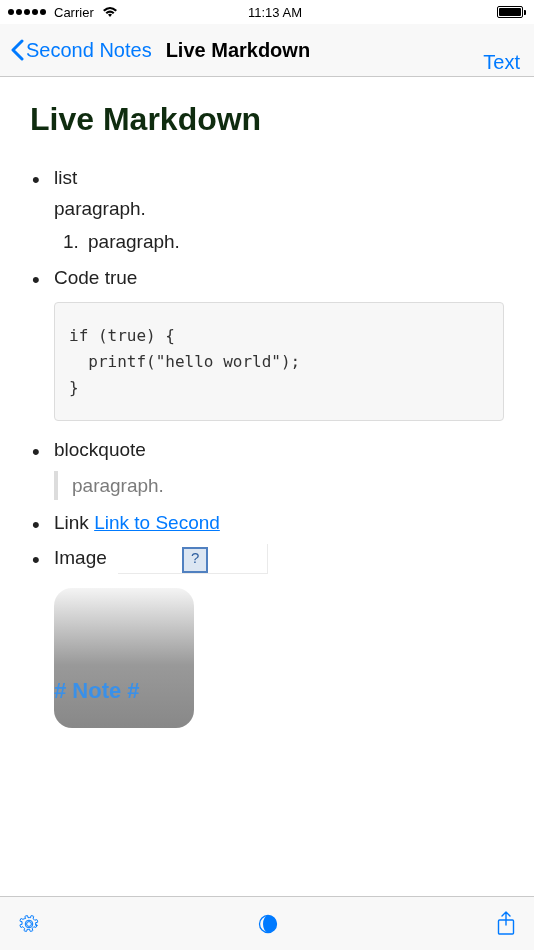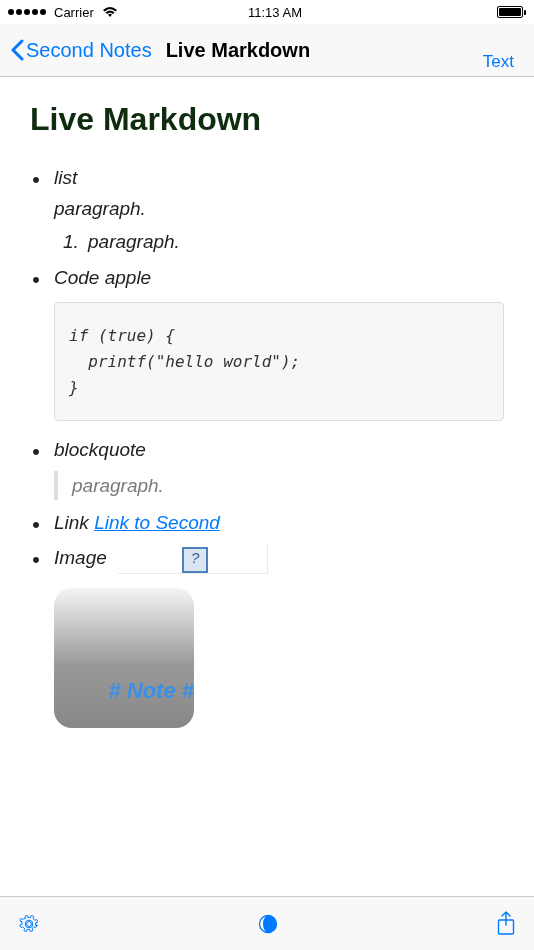--- a/index.html
+++ b/index.html
@@ -46,43 +46,43 @@
   }
   .nav-back svg { margin-right: 2px; }
   .nav-title {
     font-size: 20px;
     font-weight: 600;
     color: #000;
     margin-left: 6px;
   }
   .nav-right {
     position: absolute;
-    right: 20px;
+    right: 14px;
     color: #007aff;
-    font-size: 17px;
+    font-size: 20px;
     margin-top: 24px;
   }
 
   
   .content {
     height: calc(100% - 24px - 53px - 54px);
     padding: 18px 30px 18px 30px;
     overflow-y: auto;
     color: #222;
     font-size: 19px;
     line-height: 1.55;
   }
   .content h1 {
     font-size: 32px;
     font-weight: 700;
     color: #0f2c0f;
     margin-bottom: 18px;
   }
   .content ul { list-style: none; padding-left: 24px; }
-  .content ul > li { position: relative; margin-bottom: 6px; font-style: italic; }
+  .content ul > li { position: relative; margin-bottom: 6px; }
   .content ul > li::before {
     content: "•";
     position: absolute;
     left: -22px;
     top: 0;
     font-size: 22px;
     color: #222;
   }
   .content ol { padding-left: 30px; margin-top: 4px; }
   .content ol > li { padding-left: 4px; margin-bottom: 4px; }
@@ -139,21 +139,21 @@
   }
 
   .note-icon {
     width: 140px;
     height: 140px;
     margin-top: 14px;
     border-radius: 18px;
     background: linear-gradient(to bottom, #f4f4f4 0%, #999 55%, #888 100%);
     display: flex;
     align-items: flex-end;
-    justify-content: flex-end;
+    justify-content: flex-start;
     padding-bottom: 20px;
   }
   .note-icon span {
     color: #3a90e8;
     font-weight: 700;
     font-size: 22px;
   }
 
   
   .toolbar {
@@ -215,21 +215,21 @@
       <span>list</span>
       <div class="para">paragraph.</div>
       <ol>
         <li>
           <div class="para">paragraph.</div>
         </li>
       </ol>
     </li>
 
     <li>
-      <span>Code apple</span>
+      <span>Code true</span>
       <div class="code-block">if (true) {
   printf("hello world");
 }</div>
     </li>
 
     <li>
       <span>blockquote</span>
       <div class="blockquote">
         <div>paragraph.</div>
       </div>

